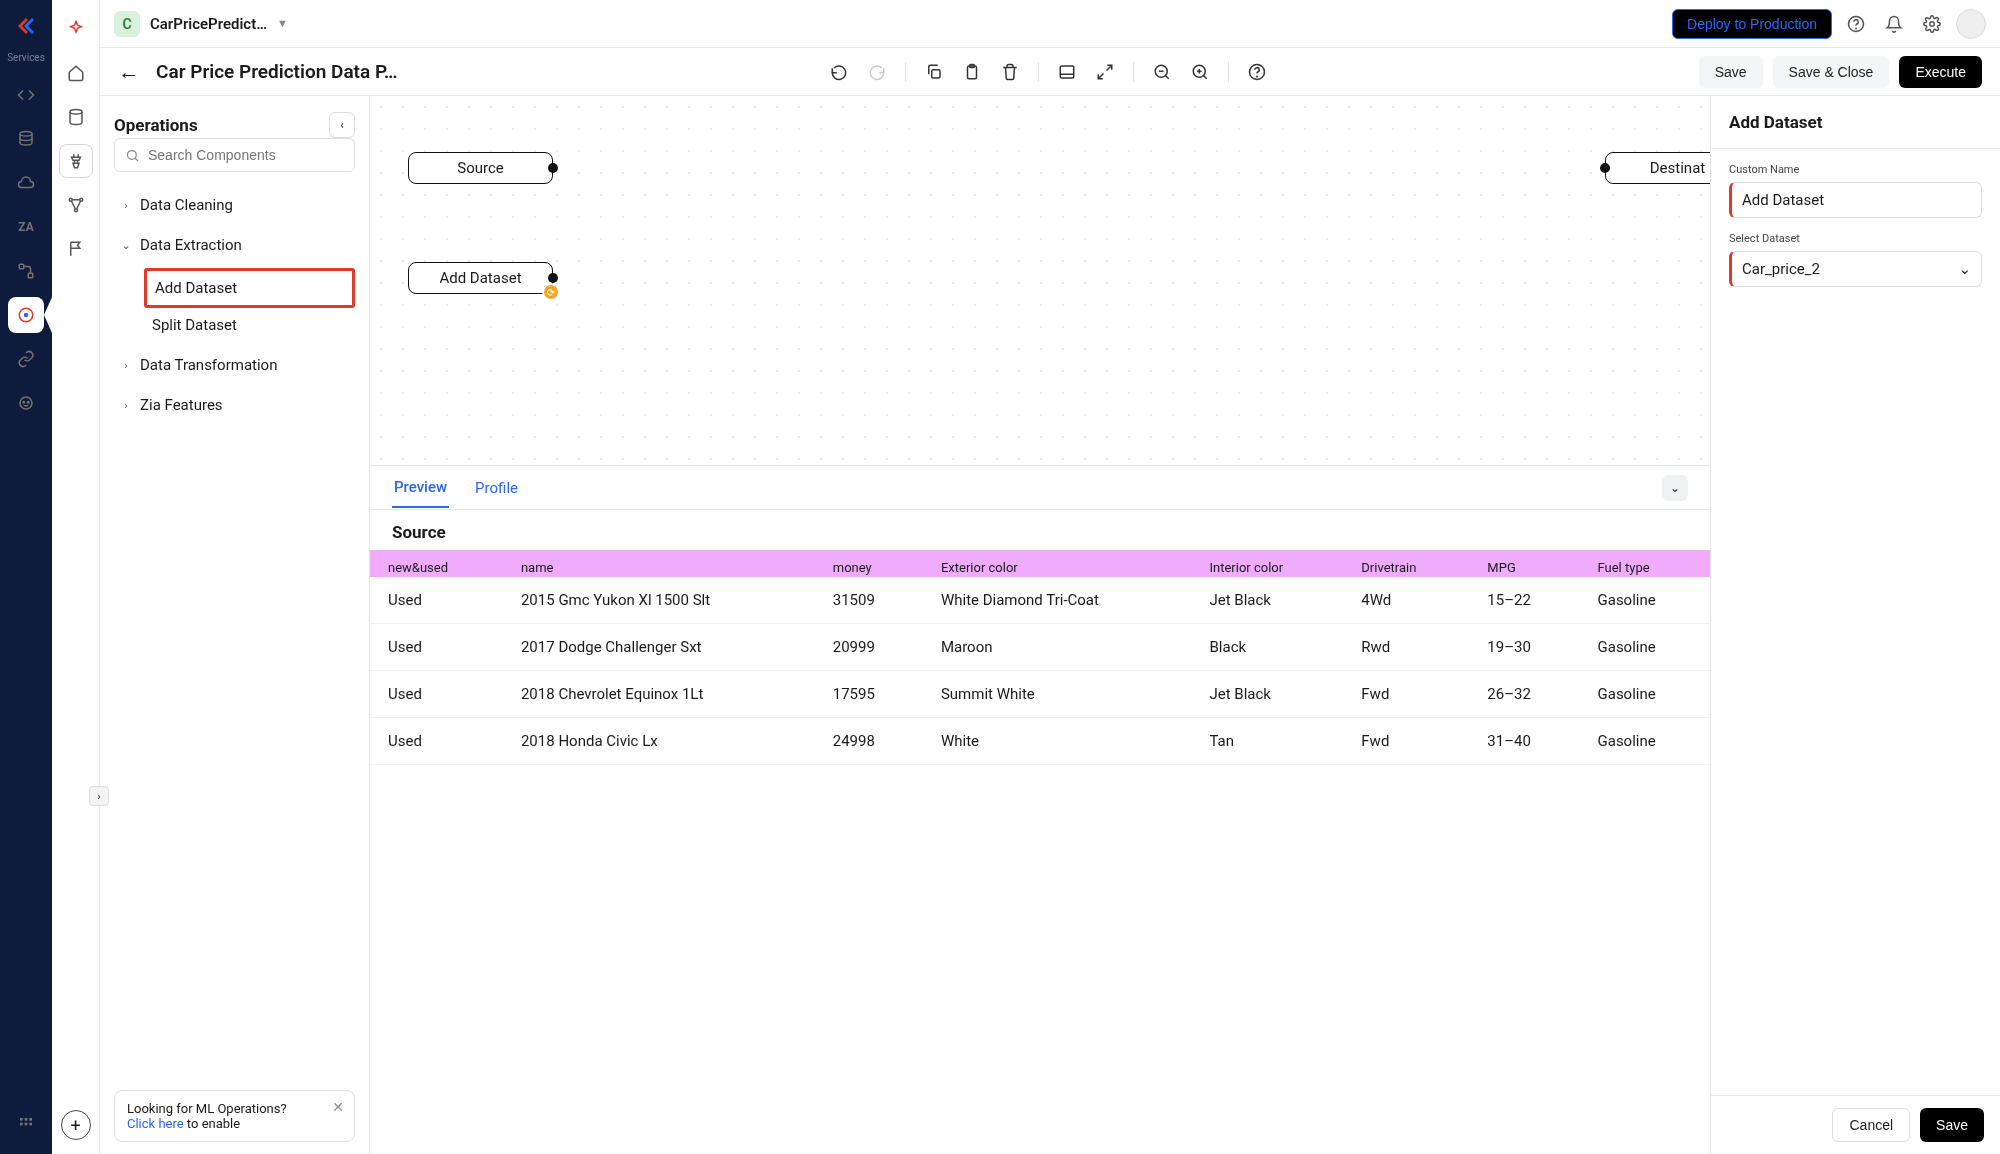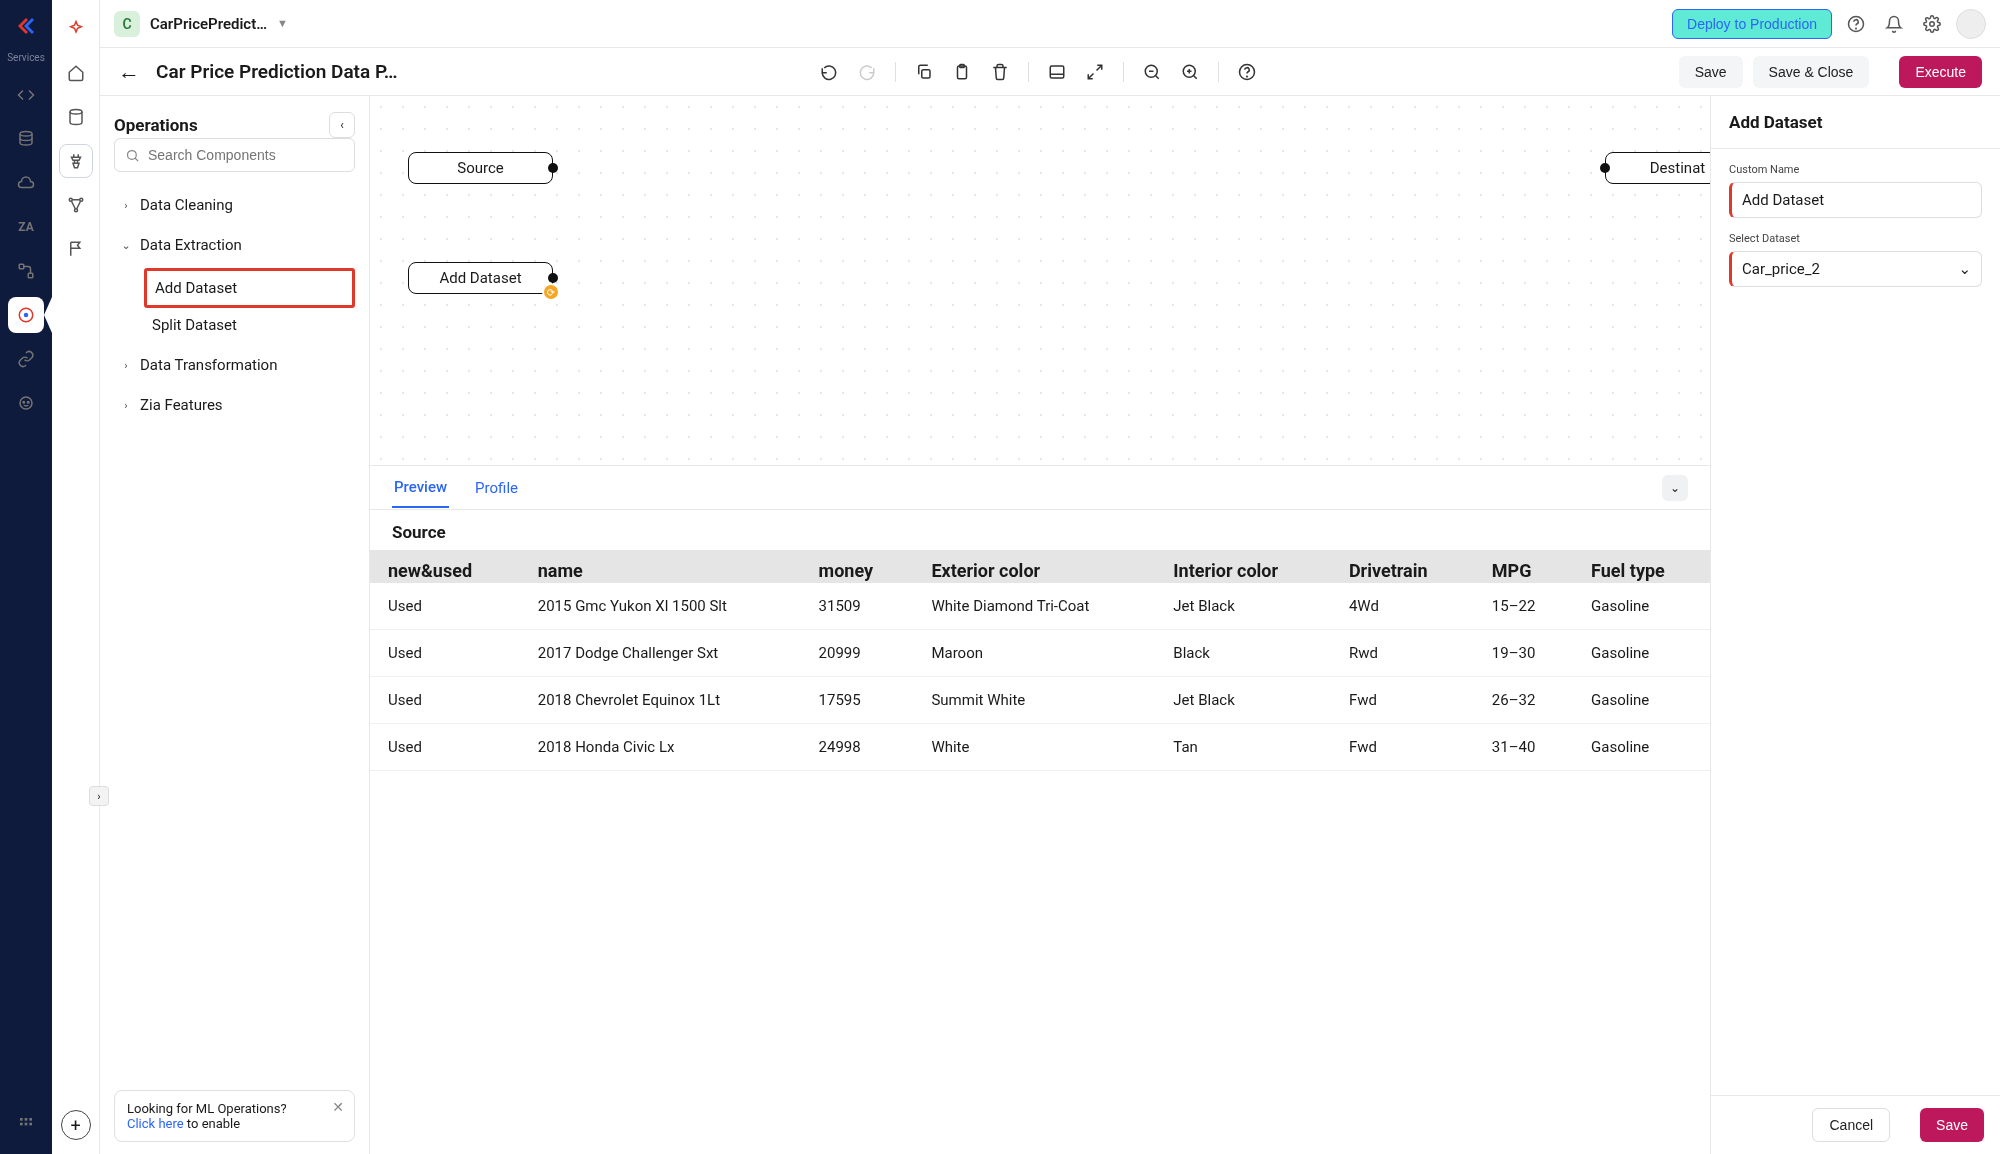--- a/index.html
+++ b/index.html
@@ -24,35 +24,35 @@
 
 
 .main { flex:1; display:flex; flex-direction:column; min-width:0;}
 
 
 .topbar { height:48px; border-bottom:1px solid #e8e8e8; display:flex; align-items:center; padding:0 14px; gap:10px;}
 .topbar .proj-badge{width:26px;height:26px;background:#d9f0dc;color:#2a7a3a;border-radius:6px;display:flex;align-items:center;justify-content:center;font-weight:600;}
 .topbar .proj-name{font-weight:600;font-size:15px;}
 .topbar .proj-drop{color:#888;font-size:11px;}
 .topbar .spacer{flex:1;}
-.deploy-btn{ border:1px solid #2b66f6; color:#2b66f6; background:#5eead4; padding:6px 14px; border-radius:6px; font-size:14px; cursor:pointer;}
+.deploy-btn{ border:1px solid #2b66f6; color:#2b66f6; background:#000000; padding:6px 14px; border-radius:6px; font-size:14px; cursor:pointer;}
 .topbar .icon-btn{ width:28px;height:28px;display:flex;align-items:center;justify-content:center;color:#555;cursor:pointer;border-radius:6px;}
 .avatar{width:30px;height:30px;border-radius:50%;background:#eee;border:1px solid #ddd;}
 
 
 .toolbar{ height:48px; border-bottom:1px solid #e8e8e8; display:flex; align-items:center; padding:0 18px; gap:10px;}
 .back-arrow{font-size:22px;cursor:pointer;padding-right:6px;}
 .page-title{font-size:19px;font-weight:600;white-space:nowrap;overflow:hidden;text-overflow:ellipsis;max-width:280px;}
 .toolbar .center{ flex:1; display:flex; justify-content:center; gap:6px; align-items:center;}
 .tool-icon{width:32px;height:32px;display:flex;align-items:center;justify-content:center;color:#333;cursor:pointer;border-radius:6px;}
 .tool-icon.disabled{color:#ccc;cursor:default;}
 .tool-sep{width:1px;height:20px;background:#e0e0e0;margin:0 6px;}
 .btn{padding:8px 16px;border-radius:6px;font-size:14px;cursor:pointer;border:none;}
 .btn-light{background:#f4f5f7;color:#222;}
-.btn-primary{background:#be185d;color:#fff;margin-left:20px;}
+.btn-primary{background:#000000;color:#fff;}
 
 
 .body{flex:1;display:flex;min-height:0;}
 
 
 .ops{width:270px;border-right:1px solid #e8e8e8;padding:16px 14px;display:flex;flex-direction:column;position:relative;}
 .ops-header{display:flex;align-items:center;justify-content:space-between;}
 .ops-title{font-size:17px;font-weight:700;}
 .ops-collapse{width:26px;height:26px;border:1px solid #ddd;border-radius:6px;display:flex;align-items:center;justify-content:center;font-size:12px;cursor:pointer;background:#fff;}
 .search-box{display:flex;align-items:center;border:1px solid #ddd;border-radius:6px;padding:8px 10px;gap:8px;color:#888;margin-bottom:16px;}
@@ -80,21 +80,21 @@
 
 .preview{flex:1;display:flex;flex-direction:column;min-height:0;}
 .tabs{display:flex;align-items:center;border-bottom:1px solid #e8e8e8;padding:0 22px;height:44px;gap:24px;}
 .tab{font-size:15px;padding:10px 2px;cursor:pointer;color:#2b66f6;}
 .tab.active{border-bottom:2px solid #2b66f6;font-weight:500;}
 .tabs .flex{flex:1;}
 .tabs .expand{width:26px;height:26px;background:#f0f1f3;border-radius:6px;display:flex;align-items:center;justify-content:center;cursor:pointer;font-size:12px;}
 .preview-title{font-size:17px;font-weight:700;padding:12px 22px 8px;}
 .table-wrap{flex:1;overflow:auto;}
 table{width:100%;border-collapse:collapse;}
-thead th{text-align:left;font-size:18px;font-weight:700;padding:10px 18px 2px;background:#e5e5e5;white-space:nowrap;}
+thead th{text-align:left;font-size:13px;font-weight:400;padding:10px 18px 2px;background:#f0abfc;white-space:nowrap;}
 thead .subtype{font-size:12px;color:#8a8f99;font-weight:400;padding:0 18px 10px;background:#f7f8fa;}
 tbody td{padding:14px 18px;font-size:15px;border-bottom:1px solid #f0f0f0;white-space:nowrap;}
 .col-truncate{max-width:220px;overflow:hidden;text-overflow:ellipsis;}
 
 
 .props{width:290px;border-left:1px solid #e8e8e8;display:flex;flex-direction:column;}
 .props-header{font-size:17px;font-weight:700;padding:16px 18px;border-bottom:1px solid #e8e8e8;}
 .props-body{flex:1;padding:14px 18px;display:flex;flex-direction:column;gap:14px;}
 .field label{font-size:11px;color:#444;margin-bottom:6px;display:block;}
 .field .input,.field .select{width:100%;border:1px solid #ddd;border-left:3px solid #e0392b;border-radius:6px;padding:8px 10px;font-size:15px;display:flex;align-items:center;justify-content:space-between;}

